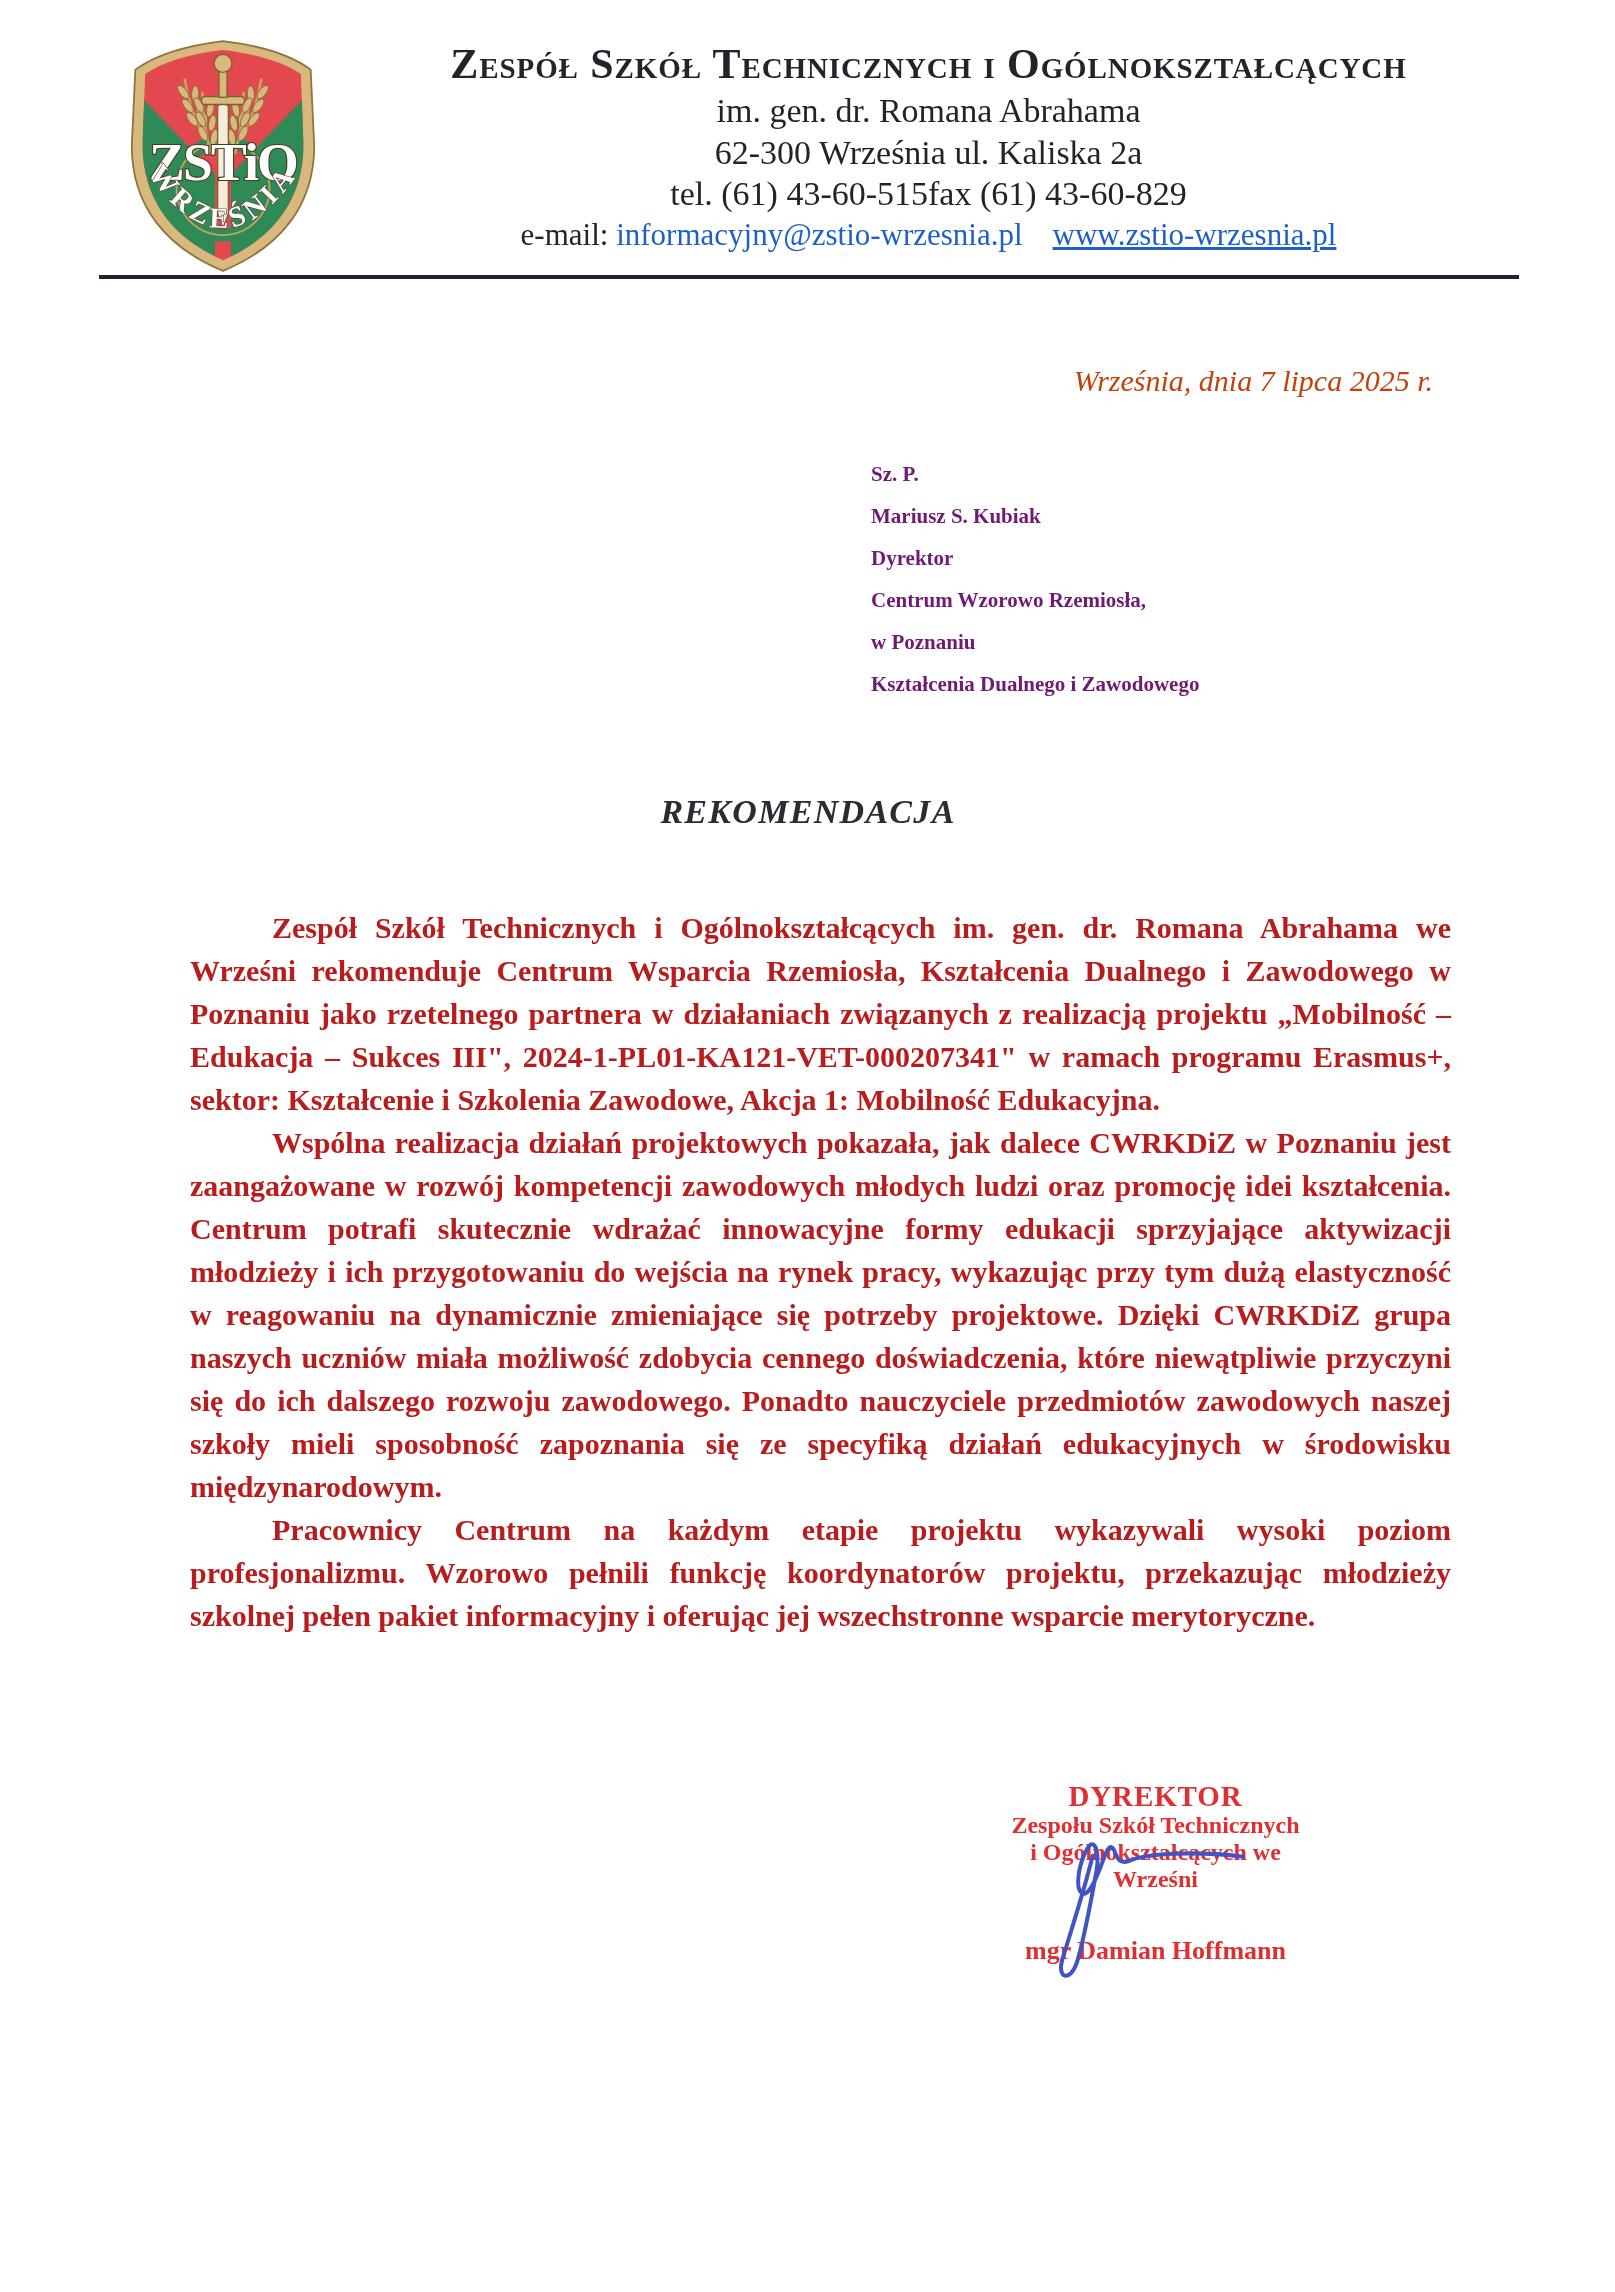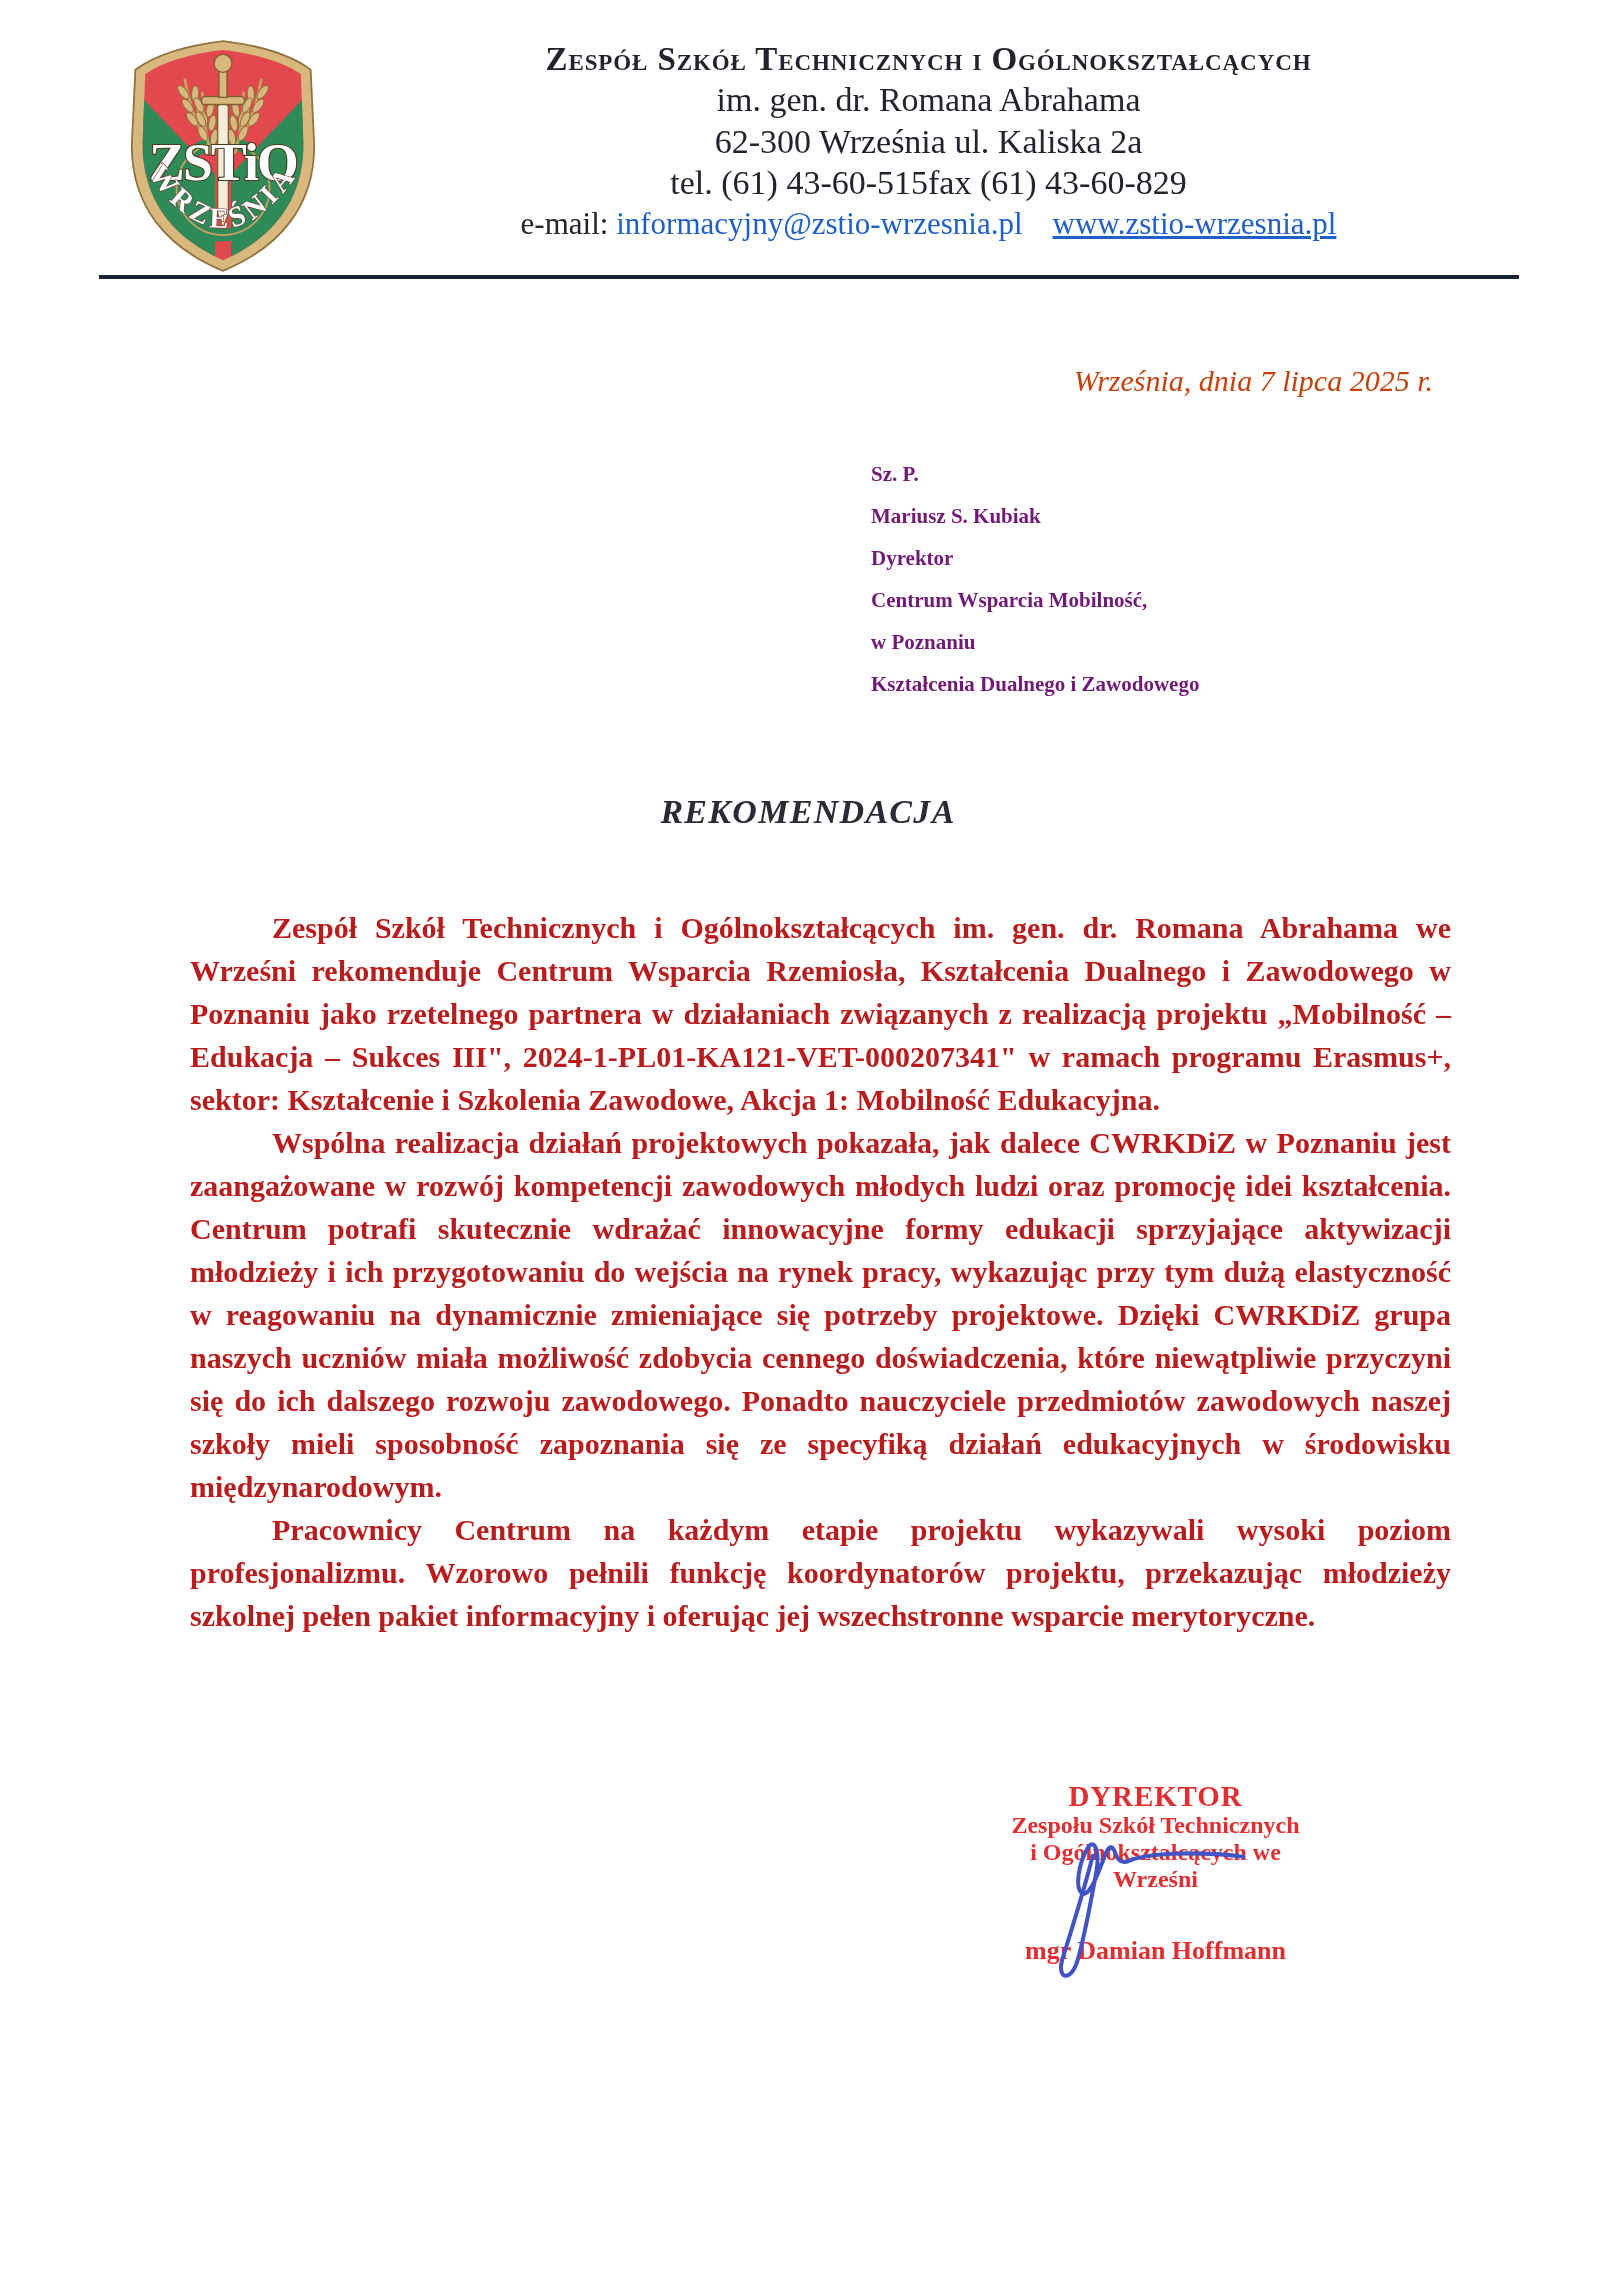--- a/index.html
+++ b/index.html
@@ -24,21 +24,21 @@
     width:220px; height:235px;
   }
   .header-text{
     position:absolute;
     left:333px; top:39px;
     width:1191px;
     text-align:center;
     line-height:1.22;
   }
   .school-name{
-    font-size:33px;
+    font-size:42px;
     font-weight:bold;
     font-variant:small-caps;
     letter-spacing:0.9px;
     color:#23242b;
     white-space:nowrap;
   }
   .header-line{
     font-size:34px;
     color:#23242b;
   }
@@ -206,21 +206,21 @@
   </div>
 
   <div class="header-rule"></div>
 
   <div class="date-line">Września, dnia 7 lipca 2025 r.</div>
 
   <div class="recipient">
     <div>Sz. P.</div>
     <div>Mariusz S. Kubiak</div>
     <div>Dyrektor</div>
-    <div>Centrum Wsparcia Mobilność,</div>
+    <div>Centrum Wzorowo Rzemiosła,</div>
     <div>w Poznaniu</div>
     <div>Kształcenia Dualnego i Zawodowego</div>
   </div>
 
   <div class="doc-title">REKOMENDACJA</div>
 
   <div class="body-text">
     <p>Zespół Szkół Technicznych i Ogólnokształcących im. gen. dr. Romana Abrahama we Wrześni rekomenduje Centrum Wsparcia Rzemiosła, Kształcenia Dualnego i Zawodowego w Poznaniu jako rzetelnego partnera w działaniach związanych z realizacją projektu „Mobilność – Edukacja – Sukces III", 2024-1-PL01-KA121-VET-000207341" w ramach programu Erasmus+, sektor: Kształcenie i Szkolenia Zawodowe, Akcja 1: Mobilność Edukacyjna.</p>
     <p>Wspólna realizacja działań projektowych pokazała, jak dalece CWRKDiZ w Poznaniu jest zaangażowane w rozwój kompetencji zawodowych młodych ludzi oraz promocję idei kształcenia. Centrum potrafi skutecznie wdrażać innowacyjne formy edukacji sprzyjające aktywizacji młodzieży i ich przygotowaniu do wejścia na rynek pracy, wykazując przy tym dużą elastyczność w reagowaniu na dynamicznie zmieniające się potrzeby projektowe. Dzięki CWRKDiZ grupa naszych uczniów miała możliwość zdobycia cennego doświadczenia, które niewątpliwie przyczyni się do ich dalszego rozwoju zawodowego. Ponadto nauczyciele przedmiotów zawodowych naszej szkoły mieli sposobność zapoznania się ze specyfiką działań edukacyjnych w środowisku międzynarodowym.</p>
     <p>Pracownicy Centrum na każdym etapie projektu wykazywali wysoki poziom profesjonalizmu. Wzorowo pełnili funkcję koordynatorów projektu, przekazując młodzieży szkolnej pełen pakiet informacyjny i oferując jej wszechstronne wsparcie merytoryczne.</p>

